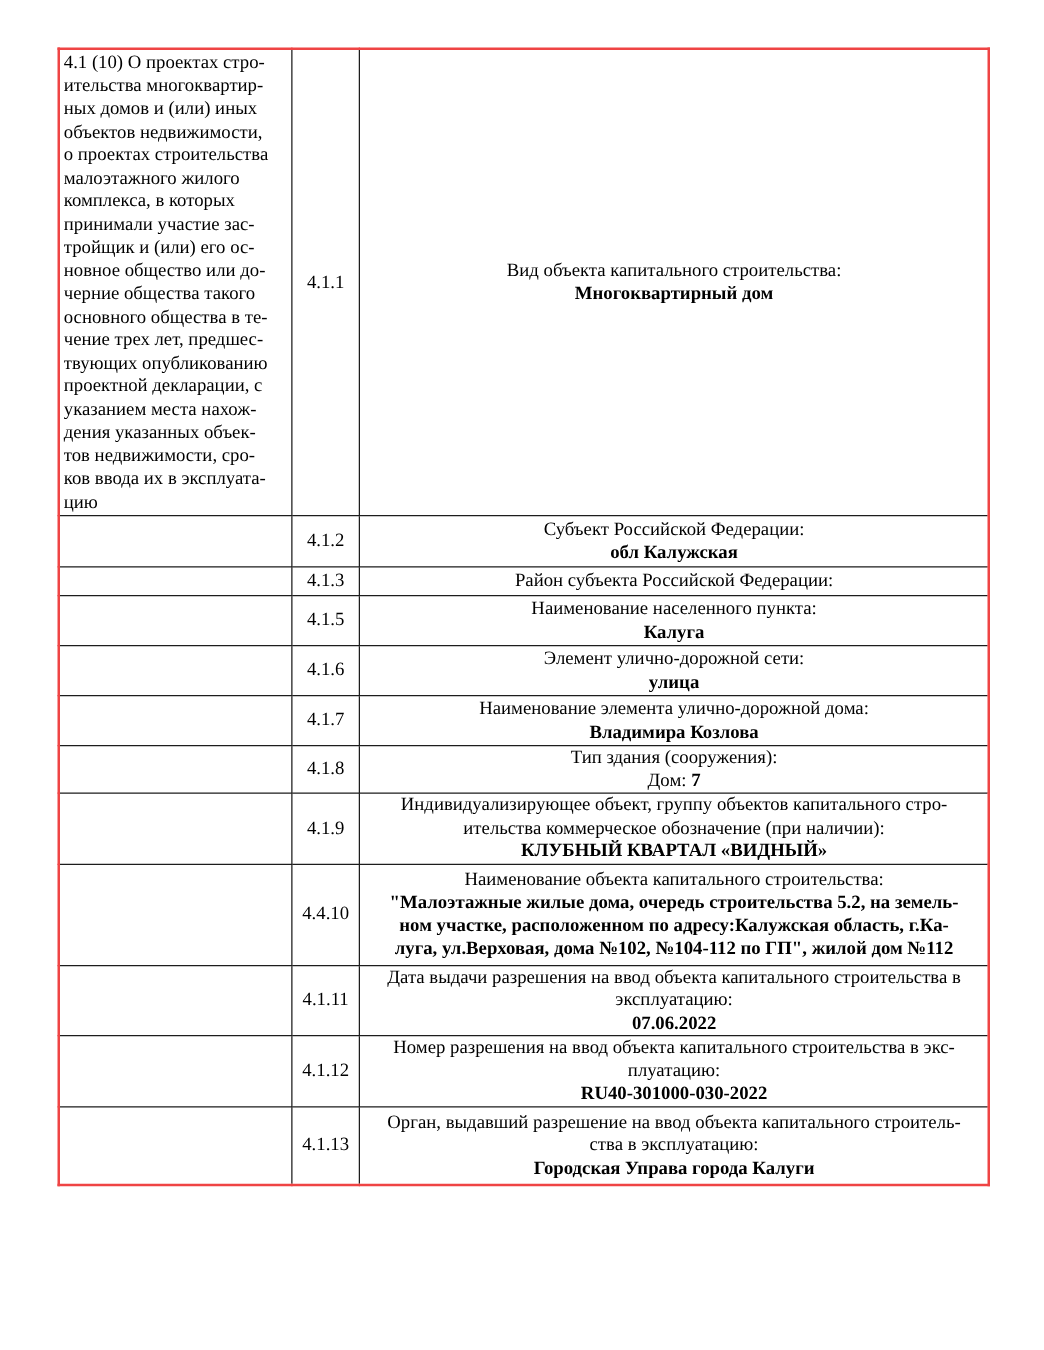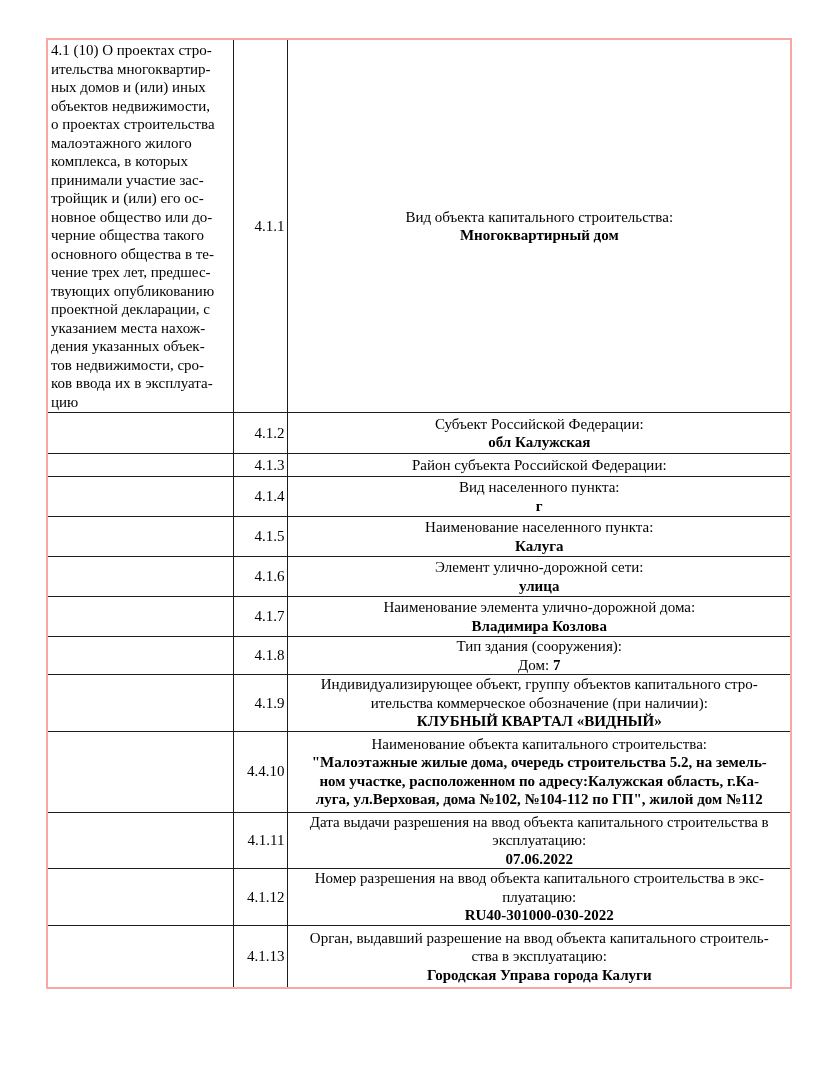--- a/index.html
+++ b/index.html
@@ -15,40 +15,40 @@
     font-family: "Liberation Serif", "DejaVu Serif", serif;
     color: #000000;
   }
   table.decl {
     position: absolute;
     left: 46px;
     top: 38px;
     width: 744px;
     border-collapse: collapse;
     table-layout: fixed;
-    border: 2px solid #fca5a5;
+    border: 2px solid #ef4444;
   }
   table.decl td {
     border: 1px solid #1c1c1c;
     font-size: 15px;
     line-height: 18.5px;
     vertical-align: middle;
     overflow: hidden;
   }
   td.c1 {
     width: 186px;
     vertical-align: top;
     padding: 1px 2px 1px 3px;
     white-space: pre-line;
     line-height: 18.55px;
   }
   td.c2 {
     width: 54px;
     padding: 0 2px 0 3px;
-    text-align: right;
+    text-align: center;
   }
   td.c3 {
     width: 504px;
     padding: 0 2px 0 3px;
     text-align: center;
   }
   td.c3 .label,
   td.c3 .value {
     white-space: pre-line;
   }
@@ -120,28 +120,20 @@
     </td>
   </tr>
         <tr class="r2">
     <td class="c1"></td>
     <td class="c2">4.1.3</td>
     <td class="c3">
       <div class="label">Район субъекта Российской Федерации:</div>
       <div class="value"><span class="vprefix"></span><span class="vbold"></span></div>
     </td>
   </tr>
-        <tr class="r3">
-    <td class="c1"></td>
-    <td class="c2">4.1.4</td>
-    <td class="c3">
-      <div class="label">Вид населенного пункта:</div>
-      <div class="value"><span class="vprefix"></span><span class="vbold">г</span></div>
-    </td>
-  </tr>
         <tr class="r4">
     <td class="c1"></td>
     <td class="c2">4.1.5</td>
     <td class="c3">
       <div class="label">Наименование населенного пункта:</div>
       <div class="value"><span class="vprefix"></span><span class="vbold">Калуга</span></div>
     </td>
   </tr>
         <tr class="r5">
     <td class="c1"></td>

